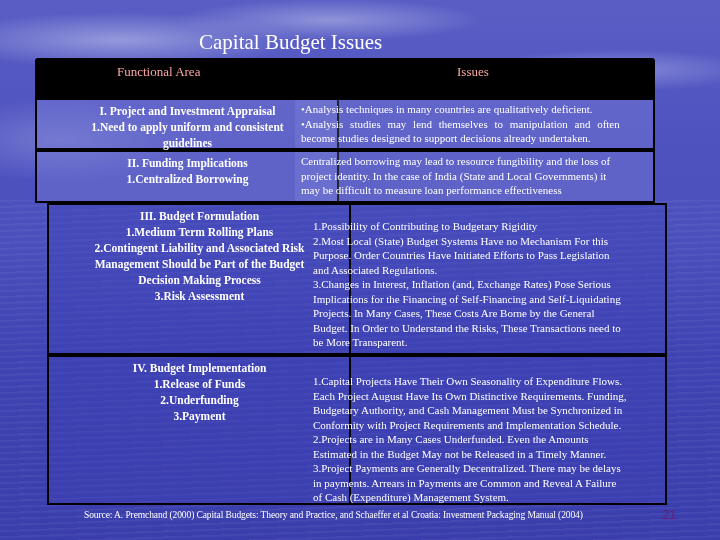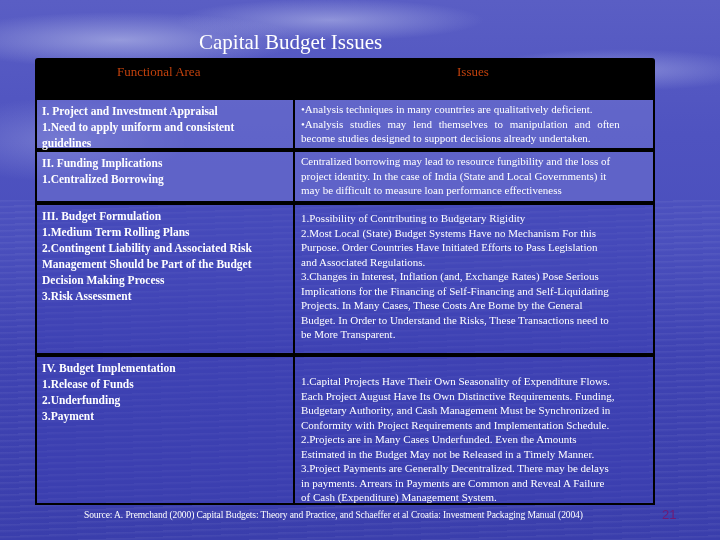--- a/index.html
+++ b/index.html
@@ -42,21 +42,21 @@
       top: 58px;
       width: 620px;
       height: 41px;
       background: #000000;
       border-radius: 3px 3px 0 0;
     }
     .th {
       position: absolute;
       top: 6px;
       font-size: 13px;
-      color: #c2410c;
+      color: #fca5a5;
       white-space: nowrap;
       text-align: right;
     }
     .th-functional { left: 82px; }
     .th-issues { left: 422px; }
 
     .row {
       position: absolute;
       left: 35px;
       width: 620px;
@@ -65,48 +65,49 @@
       background: rgba(90, 95, 200, 0.25);
     }
     .cell {
       position: absolute;
       top: 0;
       bottom: 0;
       box-sizing: border-box;
     }
     .cell-left {
       left: 0;
-      width: 258px;
+      width: 302px;
       border-right: 2px solid #000000;
       padding: 3px 4px 0 5px;
       font-weight: bold;
       font-size: 11.5px;
       line-height: 16px;
       color: #ffffff;
+      text-align: center;
     }
     .cell-right {
       left: 258px;
       right: 0;
       padding: 2px 6px 0 6px;
       font-size: 11px;
       line-height: 14.5px;
       color: #ffffff;
       text-align: justify;
     }
     .line { display: block; white-space: nowrap; }
     .row1 { top: 98px; height: 52px; }
     .row2 { top: 150px; height: 53px; }
     .row3 { top: 203px; height: 152px; }
     .row4 { top: 355px; height: 150px; }
     .row1 .cell-left, .row2 .cell-left, .row1 .cell-right, .row2 .cell-right {
       background: rgba(140, 145, 225, 0.25);
     }
-    .row3 .cell-right, .row4 .cell-right { padding-top: 6px; }
+    .row3 .cell-right, .row4 .cell-right { padding-top: 14px; }
     .row4 .cell-right { padding-top: 17px; }
-    .row3, .row4 { background: rgba(60, 64, 180, 0.35); }
+    .row3, .row4 { background: rgba(60, 64, 180, 0.35); margin-left: 12px; }
 
     .source {
       position: absolute;
       left: 84px;
       top: 510px;
       font-size: 9.5px;
       color: #ffffff;
       white-space: nowrap;
       letter-spacing: -0.1px;
     }

